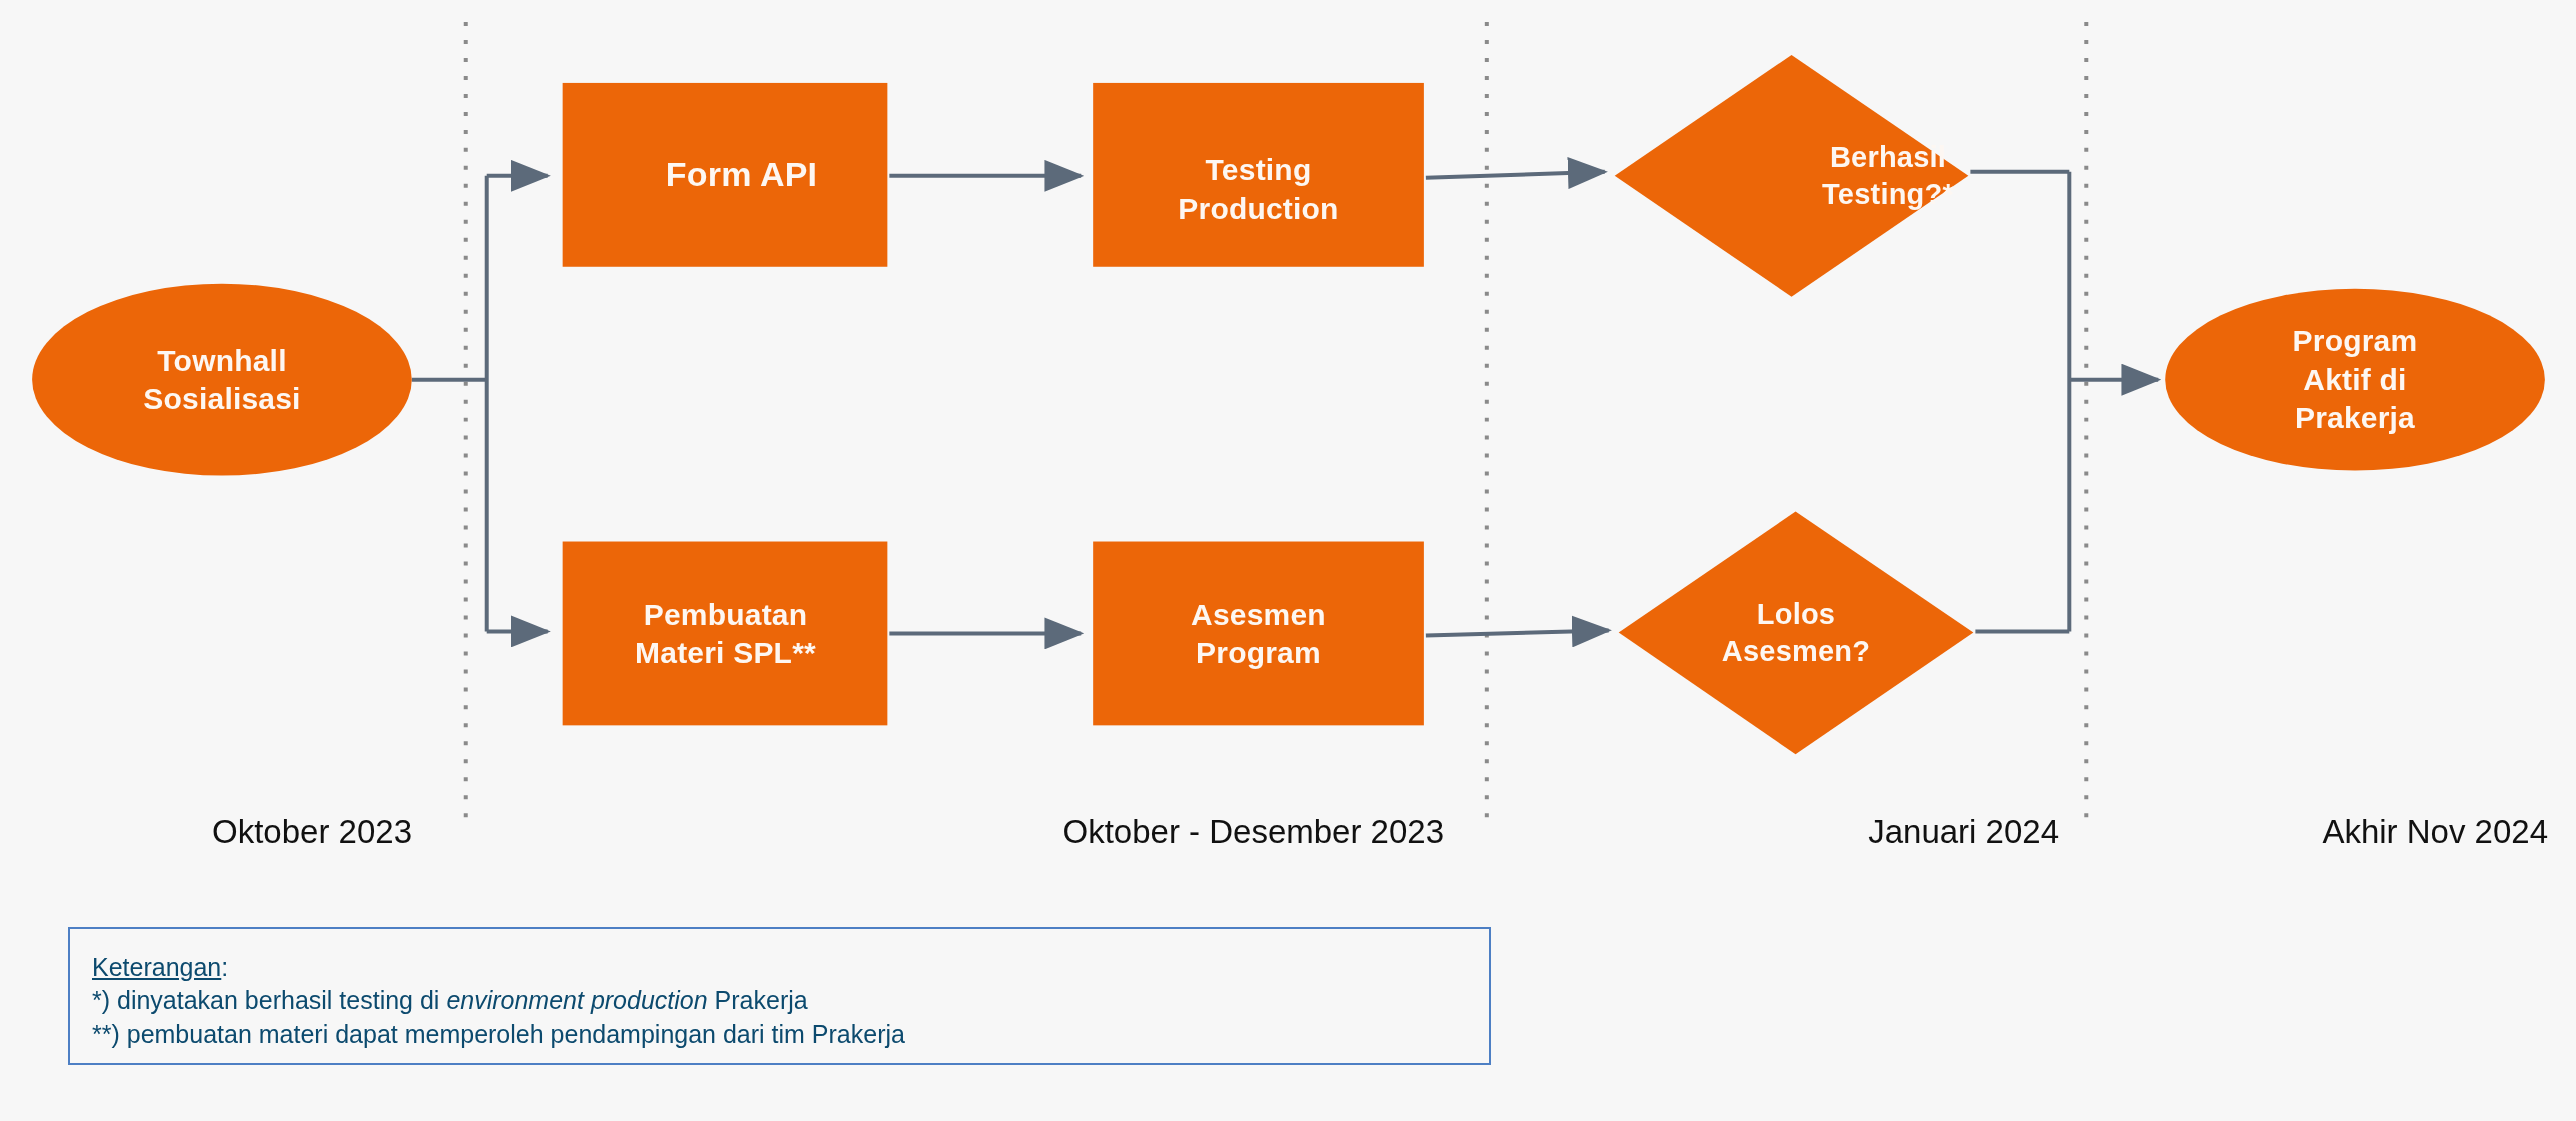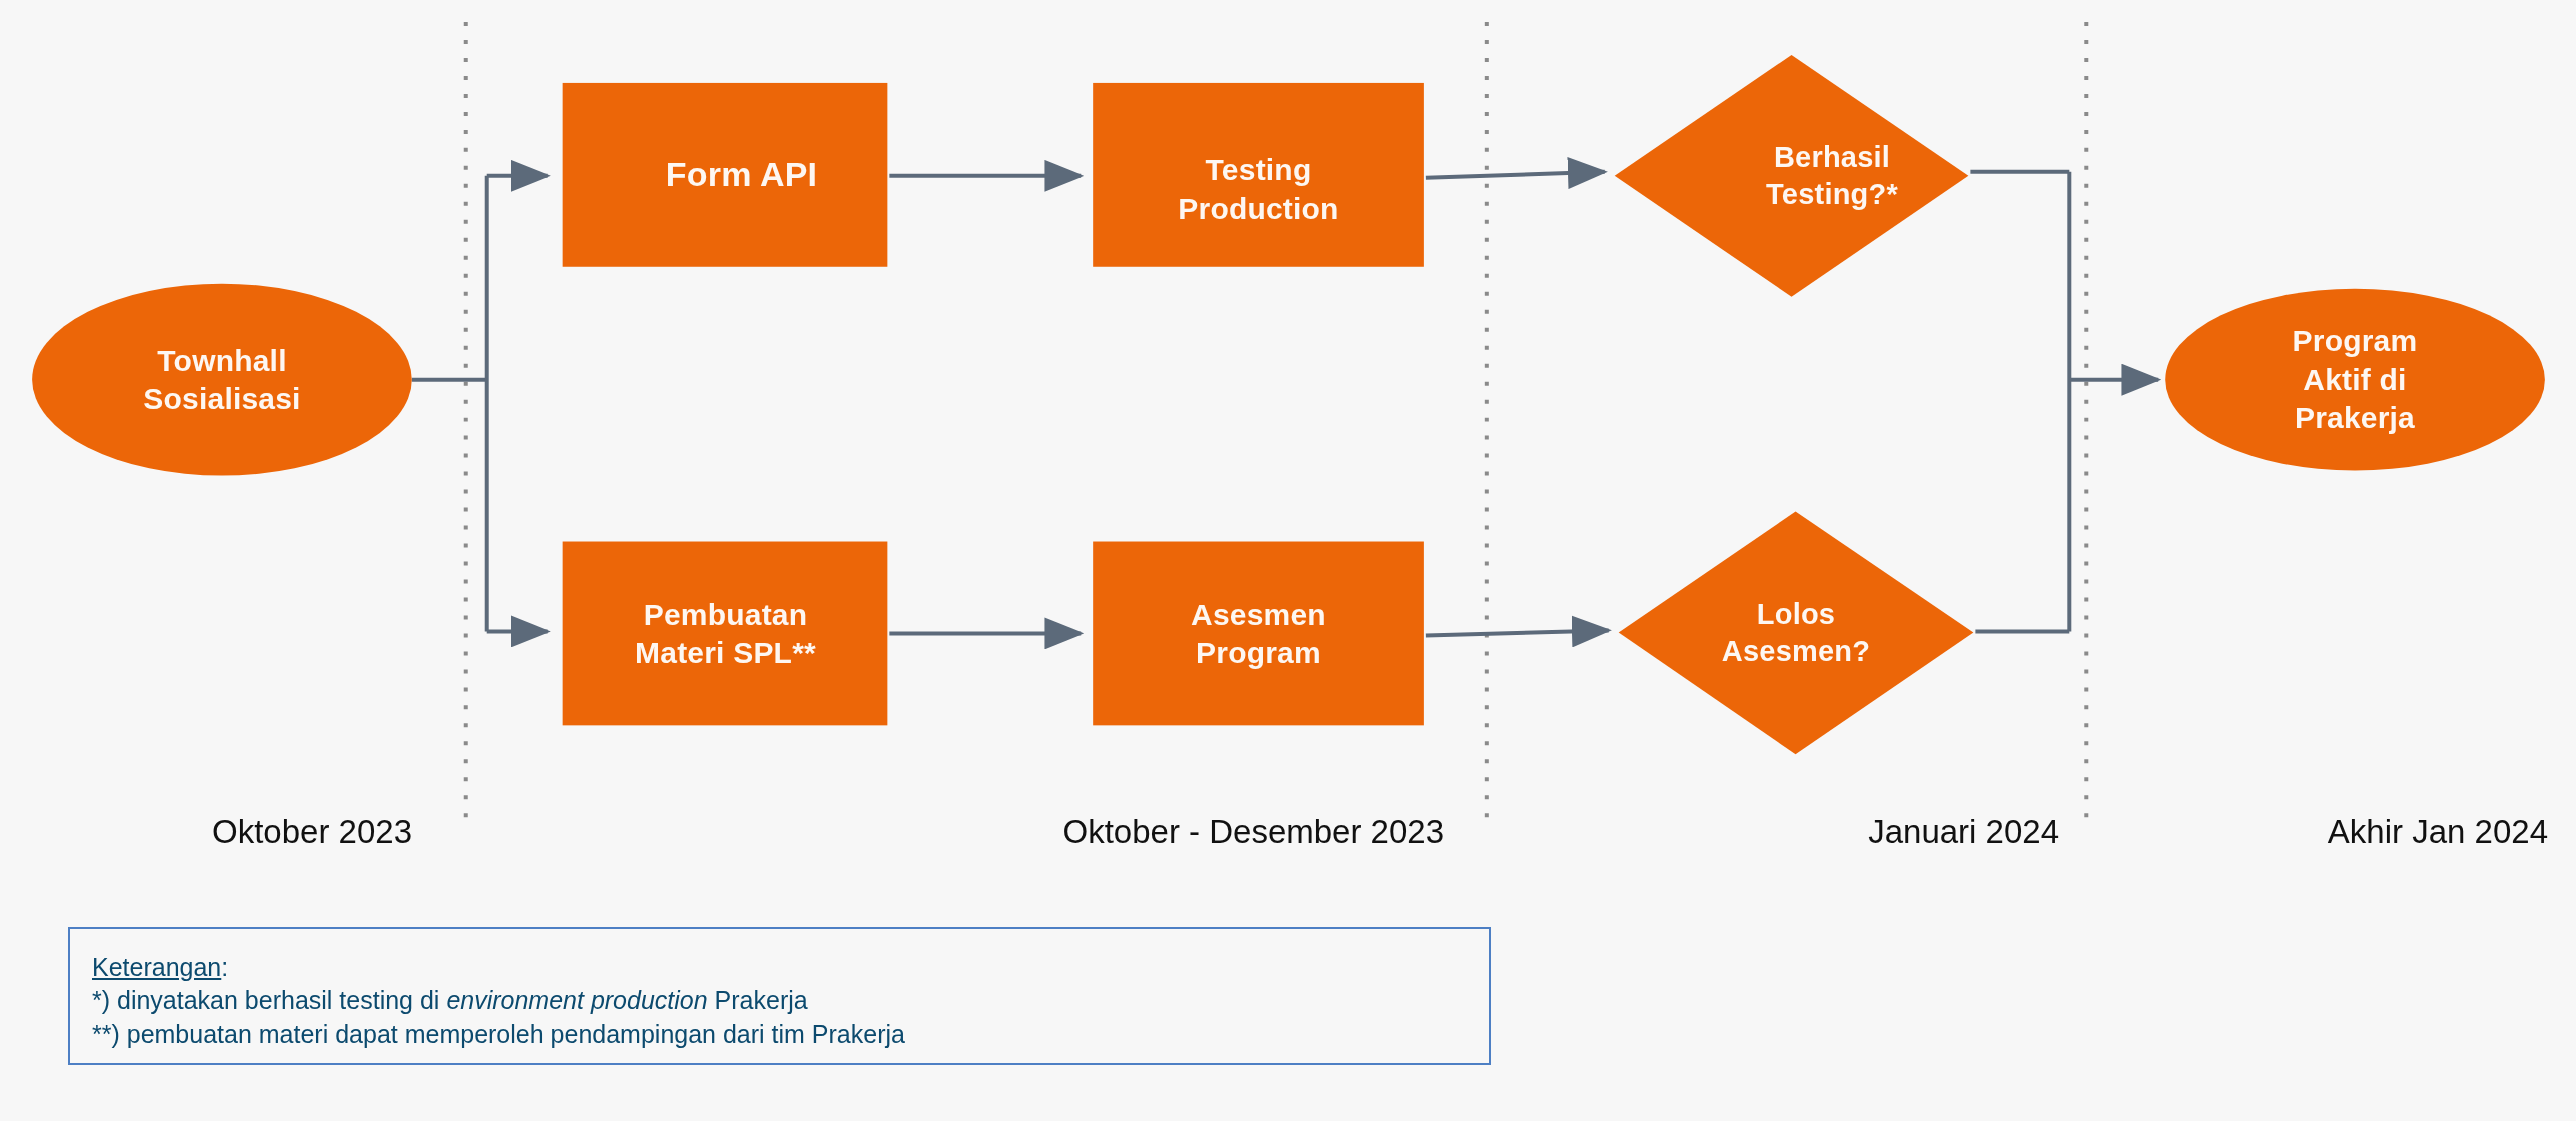--- a/index.html
+++ b/index.html
@@ -148,21 +148,21 @@
     <span>Form API</span>
   </div>
 
   <div class="node-label" style="left:1093px; top:83px; width:331px; height:213px;">
     <span>
       <span>Testing</span><br>
       <span>Production</span>
     </span>
   </div>
 
-  <div class="node-label" style="left:1682px; top:96px; width:300px; height:160px; font-size:29px;">
+  <div class="node-label" style="left:1738px; top:96px; width:300px; height:160px; font-size:29px;">
     <span>
       <span>Berhasil</span><br>
       <span>Testing?*</span>
     </span>
   </div>
 
   <div class="node-label" style="left:563px; top:542px; width:325px; height:184px;">
     <span>
       <span>Pembuatan</span><br>
       <span>Materi SPL**</span>
@@ -190,21 +190,21 @@
       <span>Prakerja</span>
     </span>
   </div>
 
   <div class="phase-label" style="left:32px; top:813px; width:380px;">Oktober 2023</div>
 
   <div class="phase-label" style="left:505px; top:813px; width:939px;">Oktober - Desember 2023</div>
 
   <div class="phase-label" style="left:1519px; top:813px; width:540px;">Januari 2024</div>
 
-  <div class="phase-label" style="left:2128px; top:813px; width:420px;">Akhir Jan 2024</div>
+  <div class="phase-label" style="left:2128px; top:813px; width:420px;">Akhir Nov 2024</div>
 
   <div id="legend-box">
     <div id="legend-inner">
       <div class="legend-line">
         <span id="legend-title">Keterangan</span><span>:</span>
       </div>
       <div class="legend-line">
         <span>*) dinyatakan berhasil testing di </span><span class="legend-em">environment production</span><span> Prakerja</span>
       </div>
       <div class="legend-line">**) pembuatan materi dapat memperoleh pendampingan dari tim Prakerja</div>

